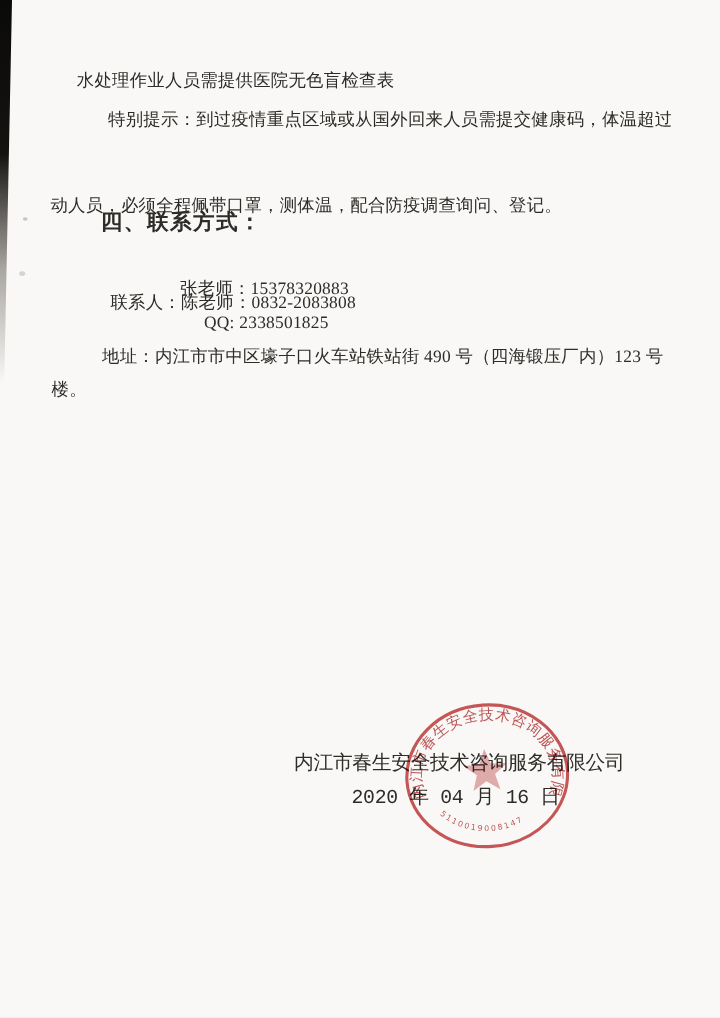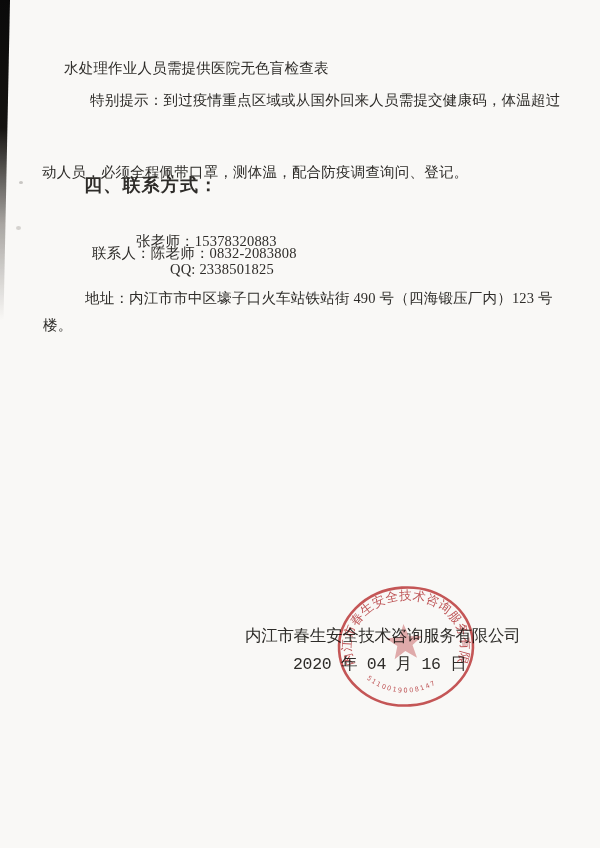--- a/index.html
+++ b/index.html
@@ -41,21 +41,21 @@
   .l-n2      { left: 40px;  top: 118px; }
   .l-n3      { left: 42px;  top: 146px; margin-top: 16px; }
   .l-heading {
     left: 84px; top: 175px;
     font-family: Liberation Serif, serif;
     font-weight: 700;
     font-size: 18px;
     letter-spacing: 1.2px;
   }
   .l-c1 { left: 92px;  top: 203px; margin-top: 40px; }
-  .l-c2 { left: 136px; top: 231px; font-family: Liberation Serif, serif; }
+  .l-c2 { left: 150px; top: 231px; font-family: Liberation Serif, serif; }
   .l-c3 { left: 170px; top: 259px; }
   .l-a1 { left: 85px;  top: 288px; }
   .l-a2 { left: 43px;  top: 315px; }
 
   .sig { font-size: 16.5px; letter-spacing: -0.3px; }
   .l-company { left: 245px; top: 626px; }
   .l-date    { left: 293px; top: 655px; font-family: Liberation Mono, monospace; }
 
   
   .seal {

